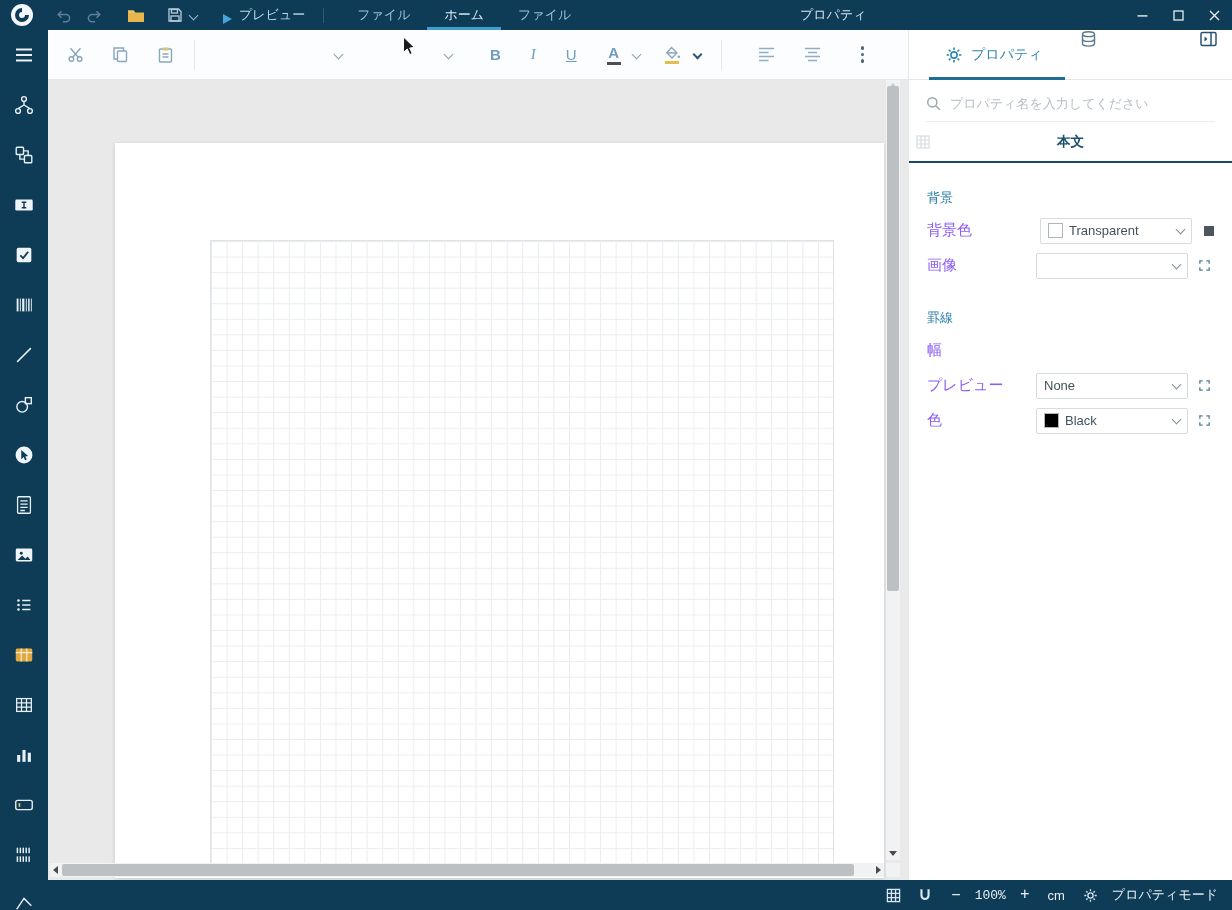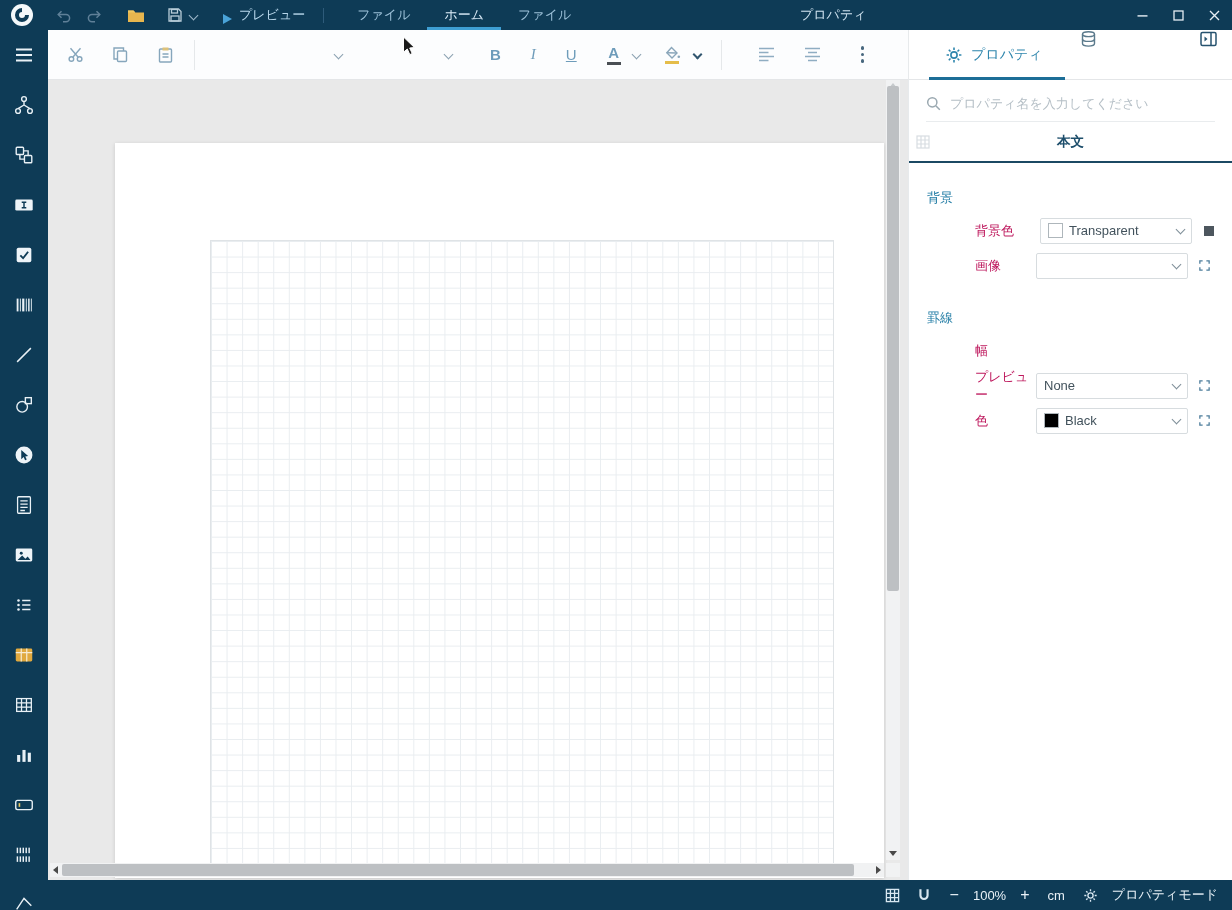--- a/index.html
+++ b/index.html
@@ -79,21 +79,21 @@
   .search-input { border:none; outline:none; flex:1; font-size:13px; color:#3c4a54; background:transparent;
     font-family:"Liberation Sans", sans-serif; }
   .search-input::placeholder { color:#b5bfc6; }
   .target-tab { position:relative; height:41px; display:flex; align-items:center; justify-content:center;
     border-bottom:2px solid #1b4963; }
   .target-tab .faint-ic { position:absolute; left:7px; top:13px; color:#d7dde1; }
   .target-tab .label { font-size:13.5px; font-weight:700; color:#1d4e6b; cursor:default; }
   .groups { padding:0 18px; }
   .group-title { margin:26px 0 6px 0; font-size:13px; font-weight:400; color:#1e7aa3; cursor:default; }
   .prop-row { height:35px; display:flex; align-items:center; }
-  .prop-label { font-size:13px; color:#be185d; cursor:default;margin-left:48px; }
+  .prop-label { font-size:15px; color:#8b5cf6; cursor:default; }
   .prop-ctrl { margin-left:auto; display:flex; align-items:center; gap:6px; }
   .ctrl-box { width:152px; height:26px; border:1px solid #d7dcdf; border-radius:2px; background:#fff;
     display:flex; align-items:center; padding:0 7px; cursor:default; }
   .ctrl-box .val { font-size:13px; color:#42525c; }
   .ctrl-box .chev { border-color:#7e8e98; margin-left:auto; margin-top:-3px; flex:none; }
   .swatch { width:15px; height:15px; border:1px solid #aeb6bb; margin-right:6px; flex:none; }
   .swatch-white { background:#ffffff; }
   .swatch-black { background:#000000; }
   .mini-square { width:10px; height:10px; background:#4d565e; margin-left:6px; cursor:default; }
   .expand-ic { width:20px; display:flex; justify-content:center; color:#4e7e9c; cursor:default; }
@@ -121,21 +121,21 @@
   .h-right { position:absolute; right:3px; top:3px; width:0; height:0;
     border-top:4px solid transparent; border-bottom:4px solid transparent; border-left:5px solid #4a4a4a; }
   .scroll-corner { position:absolute; right:8px; bottom:3px; width:14px; height:14px; background:#f1f2f3; z-index:5; }
 
   
   .statusbar { position:absolute; left:48px; top:880px; width:1184px; height:30px; background:#0e3b56;
     display:flex; align-items:center; justify-content:flex-end; padding-right:14px; }
   .sb-item { display:flex; align-items:center; color:#e8f1f7; font-size:13px; cursor:default; }
   .sb-ic { color:#d8e7f1; display:flex; align-items:center; cursor:default; }
   .zoom-glyph { font-size:16px; color:#eaf2f8; }
-  .sb-gap-14 { margin-left:14px; } .sb-gap-16 { margin-left:16px; } .sb-gap-18 { margin-left:18px; }
+  .sb-gap-14 { margin-left:14px;font-family:Liberation Mono, monospace; } .sb-gap-16 { margin-left:16px; } .sb-gap-18 { margin-left:18px; }
 
   
   .mouse-cursor { position:absolute; left:402px; top:36px; z-index:50; pointer-events:none; }
 </style>
 </head>
 <body>
 
 <div id="app">
 
   <div class="titlebar">

